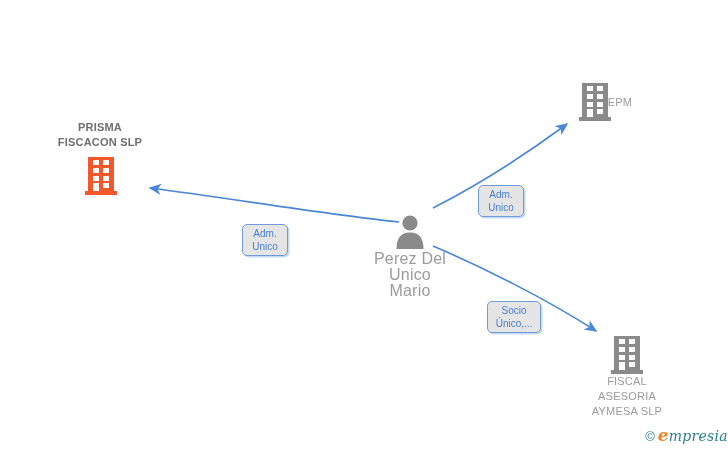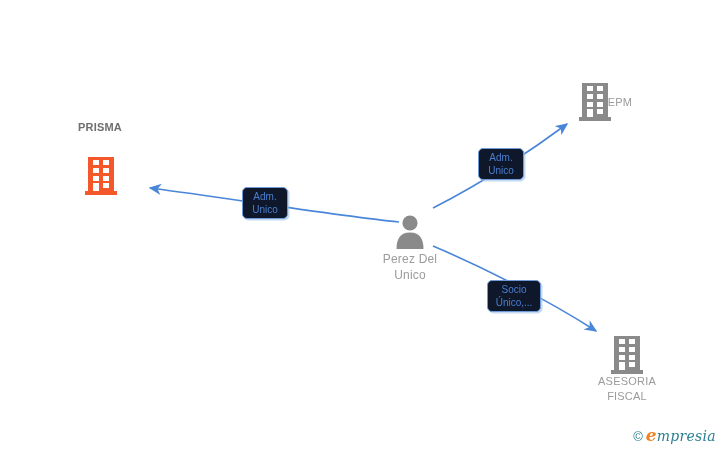--- a/index.html
+++ b/index.html
@@ -9,37 +9,37 @@
   
   #edges-svg{position:absolute;left:0;top:0;z-index:1;}
   .edge-line{fill:none;stroke:var(--edge-blue);stroke-width:1.6px;}
   .arrowhead{fill:var(--edge-blue);}
 
   
   .node-label{position:absolute;width:160px;text-align:center;z-index:2;
               font-size:11px;line-height:15px;color:var(--company-gray);
               letter-spacing:.2px;}
   .node-label.highlight{font-weight:bold;color:var(--highlight-gray);}
-  .person-label{font-size:12px;line-height:16px;}
+  .person-label{font-size:16px;line-height:16px;}
 
   
   .node-icon{position:absolute;z-index:2;}
   .icon-gray{color:var(--icon-gray);}
   .icon-orange{color:var(--icon-orange);}
 
   
-  .edge-label{position:absolute;z-index:3;background:#0f172a;
+  .edge-label{position:absolute;z-index:3;background:#e5e5e5;
               border:1px solid var(--label-border-blue);border-radius:5px;
               color:var(--label-text-blue);font-size:10px;line-height:13px;
               text-align:center;padding:2px 4px;
-              box-shadow:1.5px 1.5px 0 rgba(150,185,230,.55);}
+              box-shadow:1.5px 1.5px 0 rgba(150,185,230,.55);margin-top:37px;}
   .edge-label .ln{white-space:nowrap;}
 
   
-  .brand{position:absolute;right:12px;bottom:5px;z-index:2;
+  .brand{position:absolute;right:0;bottom:5px;z-index:2;
          font-family:"DejaVu Serif","Liberation Serif",serif;
          font-size:14px;color:var(--brand-teal);}
   .brand .copy{font-family:"Liberation Sans",sans-serif;font-size:13px;margin-right:3px;}
   .brand .b-e{color:var(--brand-orange);font-style:italic;font-weight:bold;font-size:17px;}
   .brand .b-rest{font-style:italic;letter-spacing:.3px;}
 </style>
 </head>
 <body>
 
 <div id="canvas">
@@ -71,57 +71,60 @@
         <path class="arrowhead" d="M0 0 L9 4 L0 8 L2.6 4 Z"></path>
       </marker>
     </defs>
     <path class="edge-line" d="M 399 222 C 330 215, 228 198, 150 188" marker-end="url(#arrow)"></path>
     <path class="edge-line" d="M 433 208 C 478 185, 525 155, 567 124" marker-end="url(#arrow)"></path>
     <path class="edge-line" d="M 433 246 C 480 266, 545 298, 596 331" marker-end="url(#arrow)"></path>
   </svg>
 
   <div class="node-label highlight" style="left:20px;top:120px;">
     <div class="ln">PRISMA</div>
+    <div class="ln">FISCACON SLP</div>
   </div>
   <svg class="node-icon icon-orange" style="left:85px;top:157px;" width="32" height="38">
     <use href="#sym-building"></use>
   </svg>
 
   <div class="node-label" style="left:540px;top:47px;margin-top:48px;">
     <div class="ln">EPM</div>
   </div>
   <svg class="node-icon icon-gray" style="left:579px;top:83px;" width="32" height="38">
     <use href="#sym-building"></use>
   </svg>
 
   <svg class="node-icon icon-gray" style="left:394px;top:215px;" width="32" height="34">
     <use href="#sym-person"></use>
   </svg>
   <div class="node-label person-label" style="left:330px;top:251px;">
     <div class="ln">Perez Del</div>
     <div class="ln">Unico</div>
+    <div class="ln">Mario</div>
   </div>
 
   <svg class="node-icon icon-gray" style="left:611px;top:336px;" width="32" height="38">
     <use href="#sym-building"></use>
   </svg>
   <div class="node-label" style="left:547px;top:374px;">
+    <div class="ln">FISCAL</div>
     <div class="ln">ASESORIA</div>
-    <div class="ln">FISCAL</div>
+    <div class="ln">AYMESA SLP</div>
   </div>
 
   <div class="edge-label" style="left:242px;top:187px;width:36px;">
     <div class="ln">Adm.</div>
     <div class="ln">Unico</div>
   </div>
   <div class="edge-label" style="left:478px;top:148px;width:36px;">
     <div class="ln">Adm.</div>
     <div class="ln">Unico</div>
   </div>
-  <div class="edge-label" style="left:487px;top:280px;width:44px;">
+  <div class="edge-label" style="left:487px;top:264px;width:44px;">
     <div class="ln">Socio</div>
     <div class="ln">Único,...</div>
   </div>
 
   <div class="brand">
     <span class="copy">©</span><span class="b-e">e</span><span class="b-rest">mpresia</span>
   </div>
 
 </div>
 

